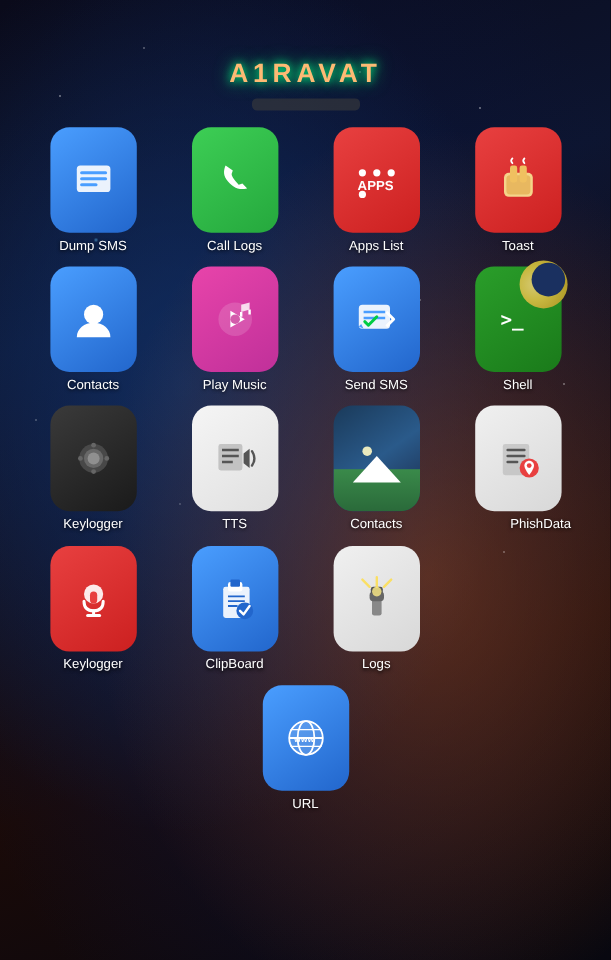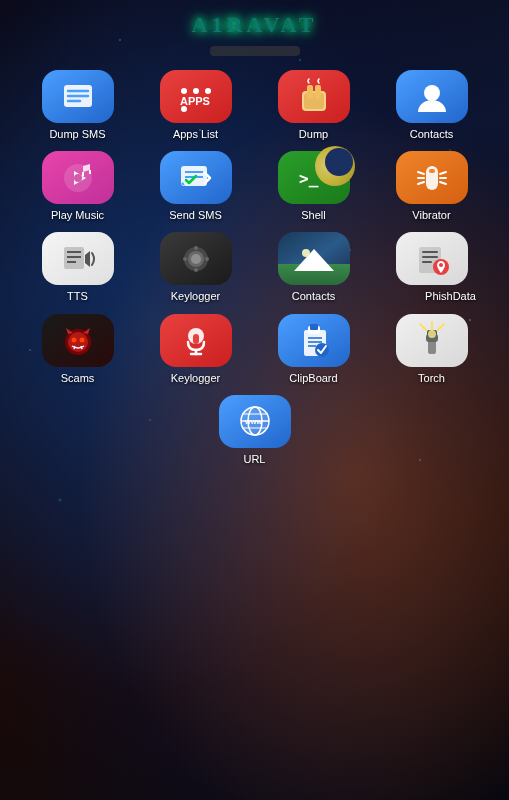--- a/index.html
+++ b/index.html
@@ -52,24 +52,25 @@
       flex-direction: column;
       align-items: center;
       height: 100%;
       padding-top: 12px;
     }
 
     .app-title {
       font-size: 22px;
       font-weight: bold;
       letter-spacing: 4px;
-      color: #0f766e;
+      color: #fdba74;
       text-shadow: 0 0 8px #00ff88, 0 0 15px #00cc66;
-      font-family: Liberation Serif, serif;
+      font-family: Liberation Sans, sans-serif;
       margin-bottom: 8px;
+      margin-top: 36px;
     }
 
     .title-underline {
       width: 90px;
       height: 10px;
       background: rgba(60,60,60,0.6);
       border-radius: 4px;
       margin-bottom: 14px;
     }
 
@@ -82,21 +83,21 @@
 
     .app-item {
       display: flex;
       flex-direction: column;
       align-items: center;
       cursor: pointer;
     }
 
     .app-icon {
       width: 72px;
-      height: 53px;
+      height: 88px;
       border-radius: 16px;
       display: flex;
       align-items: center;
       justify-content: center;
       margin-bottom: 5px;
       position: relative;
       overflow: hidden;
     }
 
     .app-label {
@@ -189,20 +190,28 @@
         <svg viewBox="0 0 40 40" fill="none">
           <rect x="6" y="8" width="28" height="22" rx="3" fill="white" opacity="0.9"></rect>
           <line x1="10" y1="14" x2="30" y2="14" stroke="#4a9eff" stroke-width="2.5" stroke-linecap="round"></line>
           <line x1="10" y1="19" x2="30" y2="19" stroke="#4a9eff" stroke-width="2.5" stroke-linecap="round"></line>
           <line x1="10" y1="24" x2="22" y2="24" stroke="#4a9eff" stroke-width="2.5" stroke-linecap="round"></line>
         </svg>
       </div>
       <span class="app-label">Dump SMS</span>
     </div>
 
+    <div class="app-item">
+      <div class="app-icon bg-green">
+        <svg viewBox="0 0 40 40" fill="none">
+          <path d="M12 8C12 8 10 12 11 16C12 20 18 26 22 27C26 28 30 27 30 27L26 23L23 24C23 24 17 18 17 15L18 12L12 8Z" fill="white"></path>
+        </svg>
+      </div>
+      <span class="app-label">Call Logs</span>
+    </div>
 
 
     <div class="app-item">
       <div class="app-icon bg-red">
         <svg viewBox="0 0 40 40" fill="none">
           <text x="4" y="28" font-size="11" fill="white" font-weight="bold" font-family="Arial">APPS</text>
           <circle cx="8" cy="14" r="3" fill="white"></circle>
           <circle cx="20" cy="14" r="3" fill="white"></circle>
           <circle cx="32" cy="14" r="3" fill="white"></circle>
           <circle cx="8" cy="32" r="3" fill="white"></circle>
@@ -218,21 +227,21 @@
           <rect x="8" y="14" width="24" height="20" rx="4" fill="#f5d48a"></rect>
           <rect x="10" y="16" width="20" height="16" rx="3" fill="#e8b860"></rect>
 
           <rect x="13" y="8" width="6" height="14" rx="2" fill="#f0c060"></rect>
           <rect x="21" y="8" width="6" height="14" rx="2" fill="#f0c060"></rect>
 
           <path d="M15 6 Q13 4 15 2" stroke="white" stroke-width="1.5" fill="none" stroke-linecap="round"></path>
           <path d="M25 6 Q23 4 25 2" stroke="white" stroke-width="1.5" fill="none" stroke-linecap="round"></path>
         </svg>
       </div>
-      <span class="app-label">Dump</span>
+      <span class="app-label">Toast</span>
     </div>
 
     <div class="app-item">
       <div class="app-icon bg-blue">
         <svg viewBox="0 0 40 40" fill="none">
           <circle cx="20" cy="16" r="8" fill="white"></circle>
           <path d="M6 35C6 28 12.3 23 20 23C27.7 23 34 28 34 35" fill="white"></path>
         </svg>
       </div>
       <span class="app-label">Contacts</span>
@@ -272,69 +281,54 @@
       <div class="app-icon bg-dark-green" style="overflow:visible;">
         <svg viewBox="0 0 40 40" fill="none">
           <text x="5" y="26" font-size="16" fill="white" font-family="monospace" font-weight="bold">&gt;_</text>
         </svg>
 
         <div class="shell-moon"></div>
       </div>
       <span class="app-label">Shell</span>
     </div>
 
-    <div class="app-item">
-      <div class="app-icon bg-orange">
-        <svg viewBox="0 0 40 40" fill="none">
-          <rect x="14" y="8" width="12" height="24" rx="6" fill="white" opacity="0.9"></rect>
-          <rect x="17" y="11" width="6" height="4" rx="2" fill="#f0842a"></rect>
-          <line x1="6" y1="14" x2="12" y2="16" stroke="white" stroke-width="2" stroke-linecap="round"></line>
-          <line x1="6" y1="20" x2="12" y2="20" stroke="white" stroke-width="2" stroke-linecap="round"></line>
-          <line x1="6" y1="26" x2="12" y2="24" stroke="white" stroke-width="2" stroke-linecap="round"></line>
-          <line x1="34" y1="14" x2="28" y2="16" stroke="white" stroke-width="2" stroke-linecap="round"></line>
-          <line x1="34" y1="20" x2="28" y2="20" stroke="white" stroke-width="2" stroke-linecap="round"></line>
-          <line x1="34" y1="26" x2="28" y2="24" stroke="white" stroke-width="2" stroke-linecap="round"></line>
-        </svg>
-      </div>
-      <span class="app-label">Vibrator</span>
+
+    <div class="app-item">
+      <div class="app-icon bg-dark" style="background: linear-gradient(145deg, #3a3a3a, #1a1a1a);">
+        <svg viewBox="0 0 40 40" fill="none">
+
+          <circle cx="20" cy="20" r="12" fill="#555" opacity="0.7"></circle>
+          <circle cx="20" cy="20" r="8" fill="#888" opacity="0.5"></circle>
+          <circle cx="20" cy="20" r="5" fill="#aaa" opacity="0.6"></circle>
+
+          <circle cx="20" cy="9" r="2" fill="#666"></circle>
+          <circle cx="20" cy="31" r="2" fill="#666"></circle>
+          <circle cx="9" cy="20" r="2" fill="#666"></circle>
+          <circle cx="31" cy="20" r="2" fill="#666"></circle>
+        </svg>
+      </div>
+      <span class="app-label">Keylogger</span>
     </div>
 
     <div class="app-item">
       <div class="app-icon bg-light">
         <svg viewBox="0 0 40 40" fill="none">
           <rect x="6" y="8" width="20" height="22" rx="2" fill="#888" opacity="0.4"></rect>
           <line x1="9" y1="13" x2="23" y2="13" stroke="#555" stroke-width="2"></line>
           <line x1="9" y1="18" x2="23" y2="18" stroke="#555" stroke-width="2"></line>
           <line x1="9" y1="23" x2="18" y2="23" stroke="#555" stroke-width="2"></line>
 
           <polygon points="27,16 32,12 32,28 27,24" fill="#555"></polygon>
           <path d="M34 14 Q38 20 34 26" stroke="#555" stroke-width="2" fill="none" stroke-linecap="round"></path>
         </svg>
       </div>
       <span class="app-label" style="color:#fff;">TTS</span>
     </div>
 
     <div class="app-item">
-      <div class="app-icon bg-dark" style="background: linear-gradient(145deg, #3a3a3a, #1a1a1a);">
-        <svg viewBox="0 0 40 40" fill="none">
-
-          <circle cx="20" cy="20" r="12" fill="#555" opacity="0.7"></circle>
-          <circle cx="20" cy="20" r="8" fill="#888" opacity="0.5"></circle>
-          <circle cx="20" cy="20" r="5" fill="#aaa" opacity="0.6"></circle>
-
-          <circle cx="20" cy="9" r="2" fill="#666"></circle>
-          <circle cx="20" cy="31" r="2" fill="#666"></circle>
-          <circle cx="9" cy="20" r="2" fill="#666"></circle>
-          <circle cx="31" cy="20" r="2" fill="#666"></circle>
-        </svg>
-      </div>
-      <span class="app-label">Keylogger</span>
-    </div>
-
-    <div class="app-item">
       <div class="app-icon wallpaper-icon">
         <div class="wallpaper-mountain"></div>
         <svg viewBox="0 0 40 40" fill="none" style="position:relative;z-index:2;">
           <circle cx="12" cy="14" r="4" fill="#fff9c4" opacity="0.9"></circle>
         </svg>
       </div>
       <span class="app-label">Contacts</span>
     </div>
 
 
@@ -347,40 +341,20 @@
           <rect x="10" y="22" width="10" height="2" rx="1" fill="#555"></rect>
 
           <circle cx="29" cy="28" r="8" fill="#e84040"></circle>
           <path d="M29 22C26.8 22 25 23.8 25 26C25 29 29 34 29 34C29 34 33 29 33 26C33 23.8 31.2 22 29 22Z" fill="white"></path>
           <circle cx="29" cy="26" r="2" fill="#e84040"></circle>
         </svg>
       </div>
       <span class="app-label" style="color:#fff;margin-left:38px;">PhishData</span>
     </div>
 
-    <div class="app-item">
-      <div class="app-icon" style="background: linear-gradient(145deg, #1a1a1a, #2a0a0a);">
-        <svg viewBox="0 0 40 40" fill="none">
-
-          <circle cx="20" cy="22" r="13" fill="#8B0000" opacity="0.8"></circle>
-          <circle cx="20" cy="22" r="10" fill="#cc2222" opacity="0.7"></circle>
-
-          <circle cx="16" cy="20" r="2.5" fill="#ff4400"></circle>
-          <circle cx="24" cy="20" r="2.5" fill="#ff4400"></circle>
-
-          <path d="M14 26 Q20 30 26 26" fill="none" stroke="white" stroke-width="1.5"></path>
-          <path d="M17 26 L16 29" stroke="white" stroke-width="1.5"></path>
-          <path d="M23 26 L24 29" stroke="white" stroke-width="1.5"></path>
-
-          <path d="M10 14 L8 8 L15 13" fill="#cc2222"></path>
-          <path d="M30 14 L32 8 L25 13" fill="#cc2222"></path>
-        </svg>
-      </div>
-      <span class="app-label">Scams</span>
-    </div>
 
     <div class="app-item">
       <div class="app-icon bg-red">
         <svg viewBox="0 0 40 40" fill="none">
           <circle cx="20" cy="16" r="8" fill="white" opacity="0.9"></circle>
           <rect x="17" y="14" width="6" height="10" rx="3" fill="#e84040"></rect>
           <path d="M12 22 Q12 30 20 30 Q28 30 28 22" fill="none" stroke="white" stroke-width="2.5" stroke-linecap="round"></path>
           <line x1="20" y1="30" x2="20" y2="34" stroke="white" stroke-width="2.5" stroke-linecap="round"></line>
           <line x1="15" y1="34" x2="25" y2="34" stroke="white" stroke-width="2.5" stroke-linecap="round"></line>
         </svg>
@@ -411,21 +385,21 @@
 
           <rect x="16" y="18" width="8" height="16" rx="2" fill="#888"></rect>
           <rect x="14" y="14" width="12" height="8" rx="3" fill="#666"></rect>
           <rect x="15" y="10" width="10" height="6" rx="2" fill="#555"></rect>
 
           <path d="M14 10 L8 4 M20 10 L20 2 M26 10 L32 4" stroke="#ffdd44" stroke-width="2" stroke-linecap="round" opacity="0.8"></path>
 
           <circle cx="20" cy="14" r="4" fill="#ffee88" opacity="0.8"></circle>
         </svg>
       </div>
-      <span class="app-label" style="color:#fff;">Torch</span>
+      <span class="app-label" style="color:#fff;">Logs</span>
     </div>
 
   </div>
 
   <div class="bottom-row">
     <div class="app-item">
       <div class="app-icon bg-blue">
         <svg viewBox="0 0 40 40" fill="none">
           <circle cx="20" cy="20" r="14" fill="rgba(255,255,255,0.15)"></circle>
 

